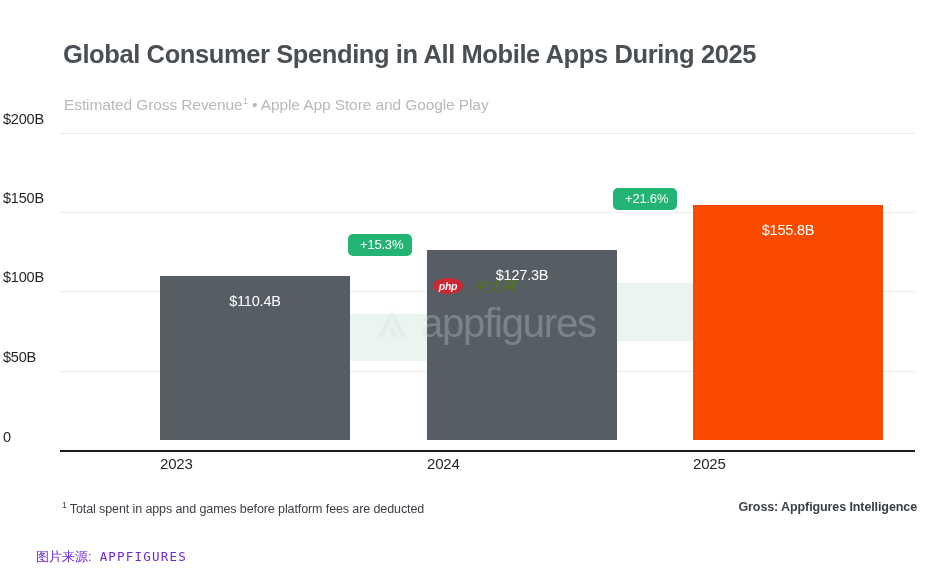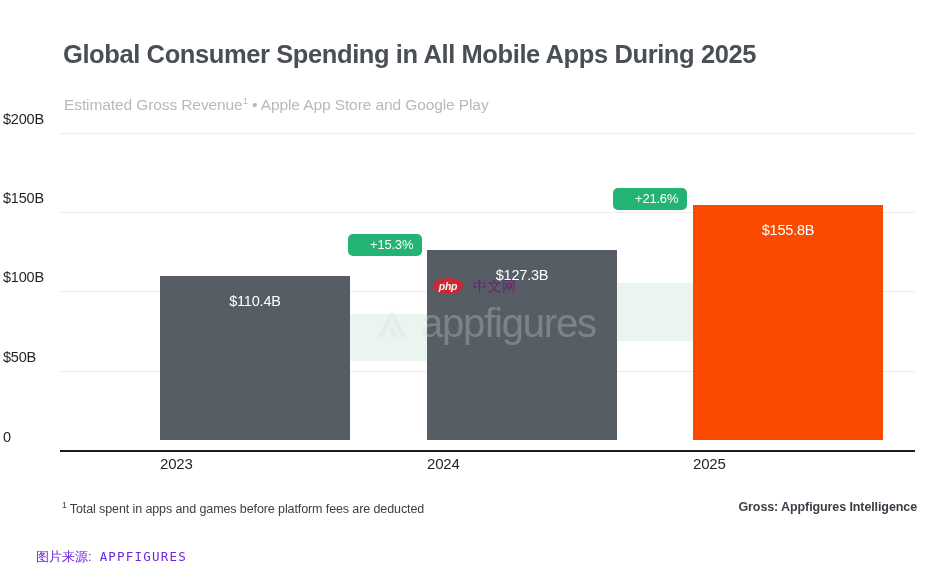--- a/index.html
+++ b/index.html
@@ -111,21 +111,21 @@
     white-space: nowrap;
   }
 
   
   .badge {
     position: absolute;
     background: #23b473;
     color: #ffffff;
     font-size: 13px;
     letter-spacing: -0.2px;
-    padding: 4px 9px 5px 22px;
+    padding: 4px 9px 5px 12px;
     border-radius: 5px;
     white-space: nowrap;
     line-height: 1;
   }
 
   
   .xtick {
     position: absolute;
     top: 455px;
     text-align: left;
@@ -211,23 +211,24 @@
     color: #ffffff;
     font-size: 10.5px;
     font-weight: bold;
     font-style: italic;
     text-align: center;
     line-height: 16px;
     letter-spacing: -0.3px;
   }
   .php-badge .php-text {
     font-size: 14px;
-    color: #701a75;
+    color: #4d7c0f;
     letter-spacing: 0.5px;
     line-height: 1;
+    font-style: italic;
   }
 </style>
 </head>
 <body>
 
 <div id="figure">
 
   <div class="chart-title">Global Consumer Spending in All Mobile Apps During 2025</div>
 
   <div class="chart-subtitle"><span>Estimated Gross Revenue</span><sup>1</sup><span> • Apple App Store and Google Play</span></div>

